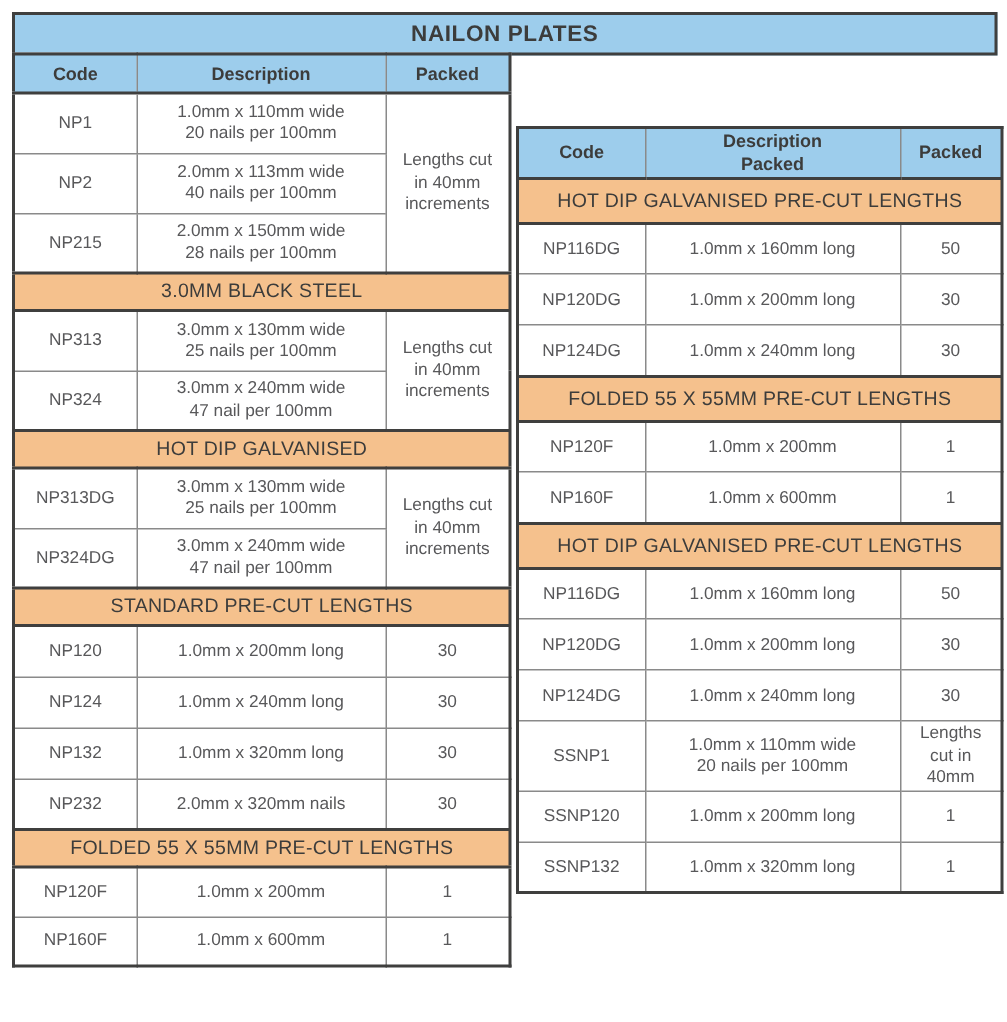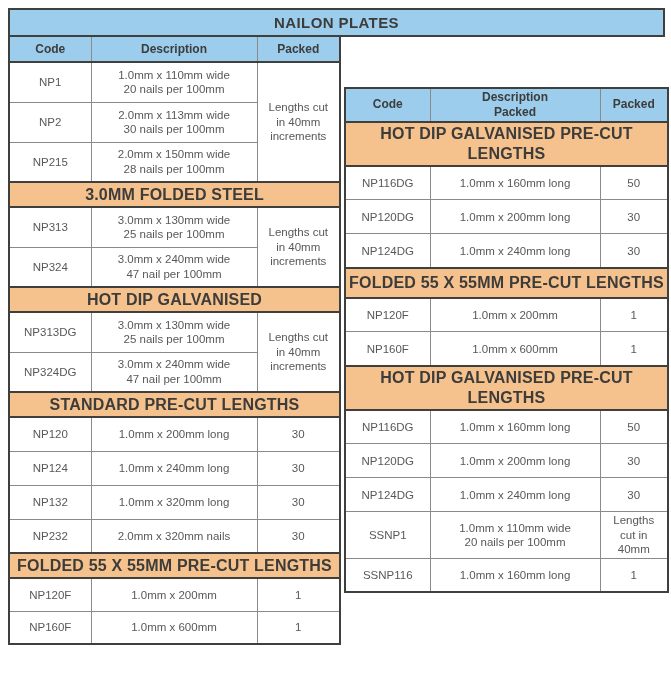--- a/index.html
+++ b/index.html
@@ -47,21 +47,21 @@
     padding:1px 2px;
     white-space:pre-line;
   }
   th{
     background:var(--blue);
     color:var(--text-dark);
     font-weight:bold;font-size:12px;
     border-bottom:2px solid var(--border-dark);
   }
   td.section{
-    font-weight:bold;color:var(--text-dark);font-size:16px;
+    font-weight:normal;color:var(--text-dark);font-size:13px;
     border-top:2px solid var(--border-dark);
     border-bottom:2px solid var(--border-dark);
     letter-spacing:.2px;
   }
   td.sec-orange{background:var(--orange);}
   td.sec-gray{background:var(--gray);}
   
   .lt{width:331px;}
   .lt col.c1{width:82px}.lt col.c2{width:166px}.lt col.c3{width:83px}
   .lt tr.hdr{height:26px}
@@ -102,29 +102,29 @@
         <td>NP1</td>
         <td>1.0mm x 110mm wide
 20 nails per 100mm</td>
         <td rowspan="3">Lengths cut
 in 40mm
 increments</td>
       </tr>
       <tr class="r2">
         <td>NP2</td>
         <td>2.0mm x 113mm wide
-30 nails per 100mm</td>
+40 nails per 100mm</td>
       </tr>
       <tr class="r2">
         <td>NP215</td>
         <td>2.0mm x 150mm wide
 28 nails per 100mm</td>
       </tr>
       <tr class="sec">
-        <td colspan="3" class="section sec-orange">3.0MM FOLDED STEEL</td>
+        <td colspan="3" class="section sec-orange">3.0MM BLACK STEEL</td>
       </tr>
       <tr class="r2">
         <td>NP313</td>
         <td>3.0mm x 130mm wide
 25 nails per 100mm</td>
         <td rowspan="2">Lengths cut
 in 40mm
 increments</td>
       </tr>
       <tr class="r2">
@@ -253,21 +253,26 @@
       </tr>
       <tr class="r3">
         <td>SSNP1</td>
         <td>1.0mm x 110mm wide
 20 nails per 100mm</td>
         <td>Lengths
 cut in
 40mm</td>
       </tr>
       <tr class="r1">
-        <td>SSNP116</td>
-        <td>1.0mm x 160mm long</td>
+        <td>SSNP120</td>
+        <td>1.0mm x 200mm long</td>
+        <td>1</td>
+      </tr>
+      <tr class="r1">
+        <td>SSNP132</td>
+        <td>1.0mm x 320mm long</td>
         <td>1</td>
       </tr>
     </tbody>
       </table>
 
   </div>
 </div>
 
 </body></html>

